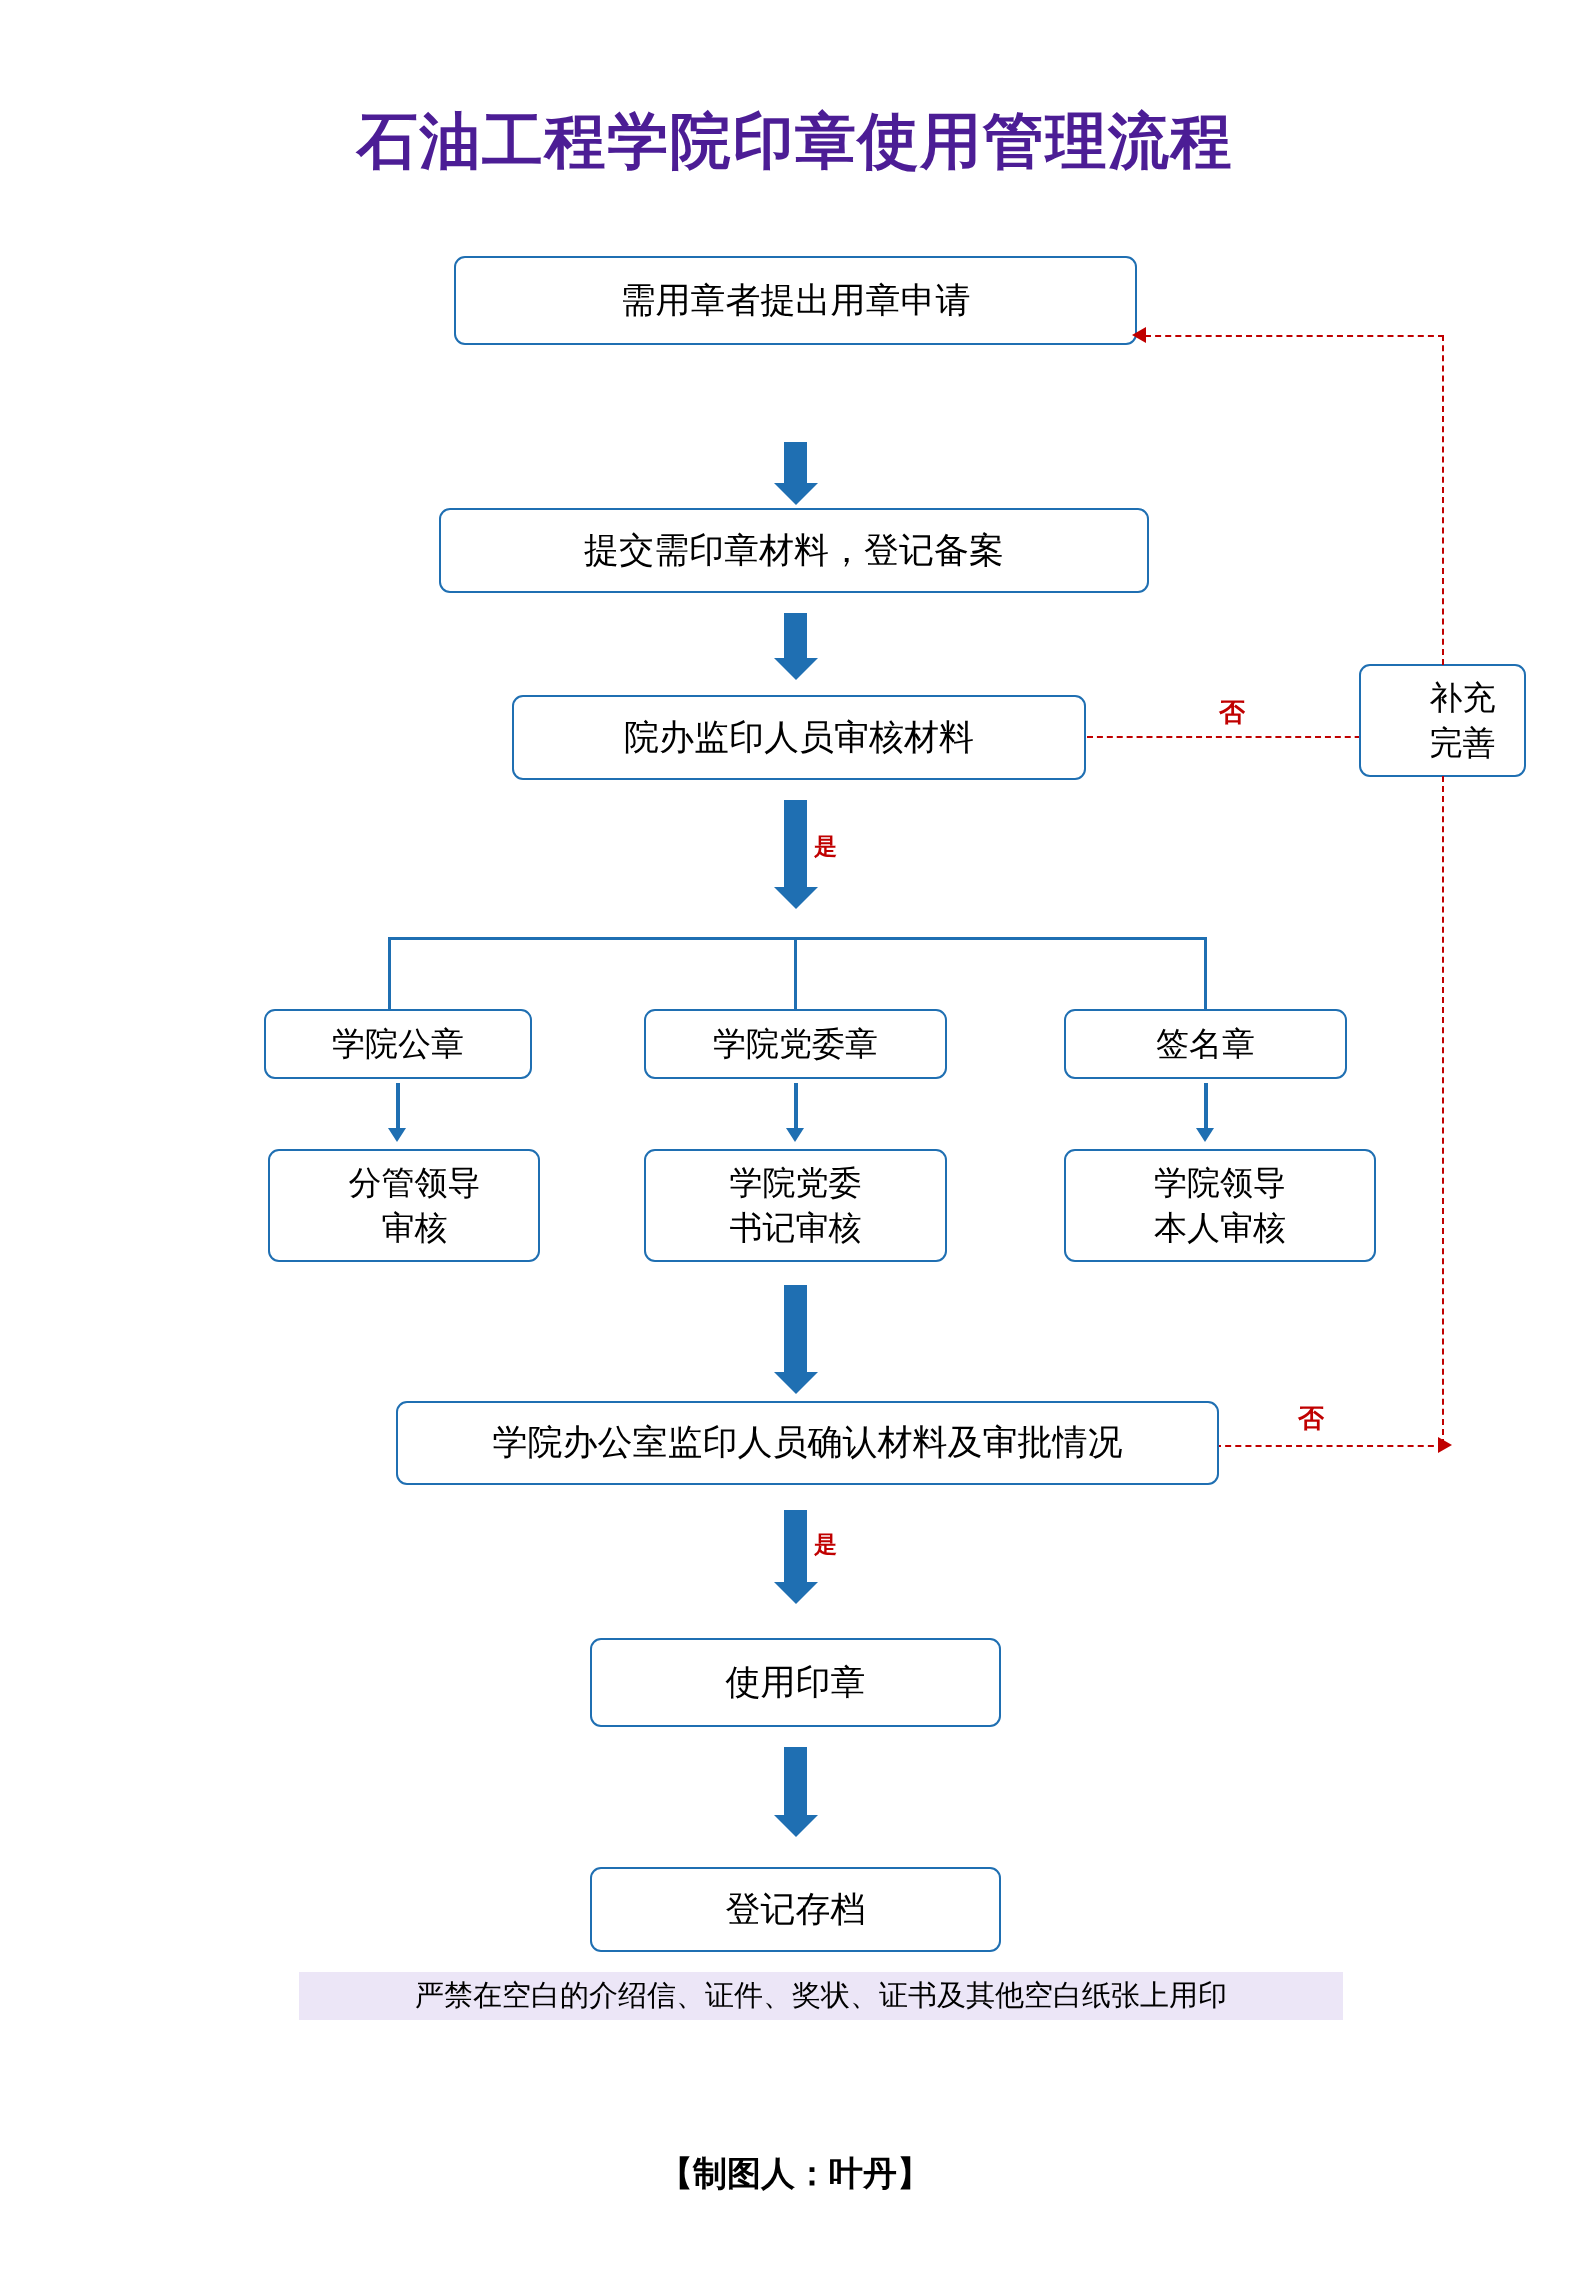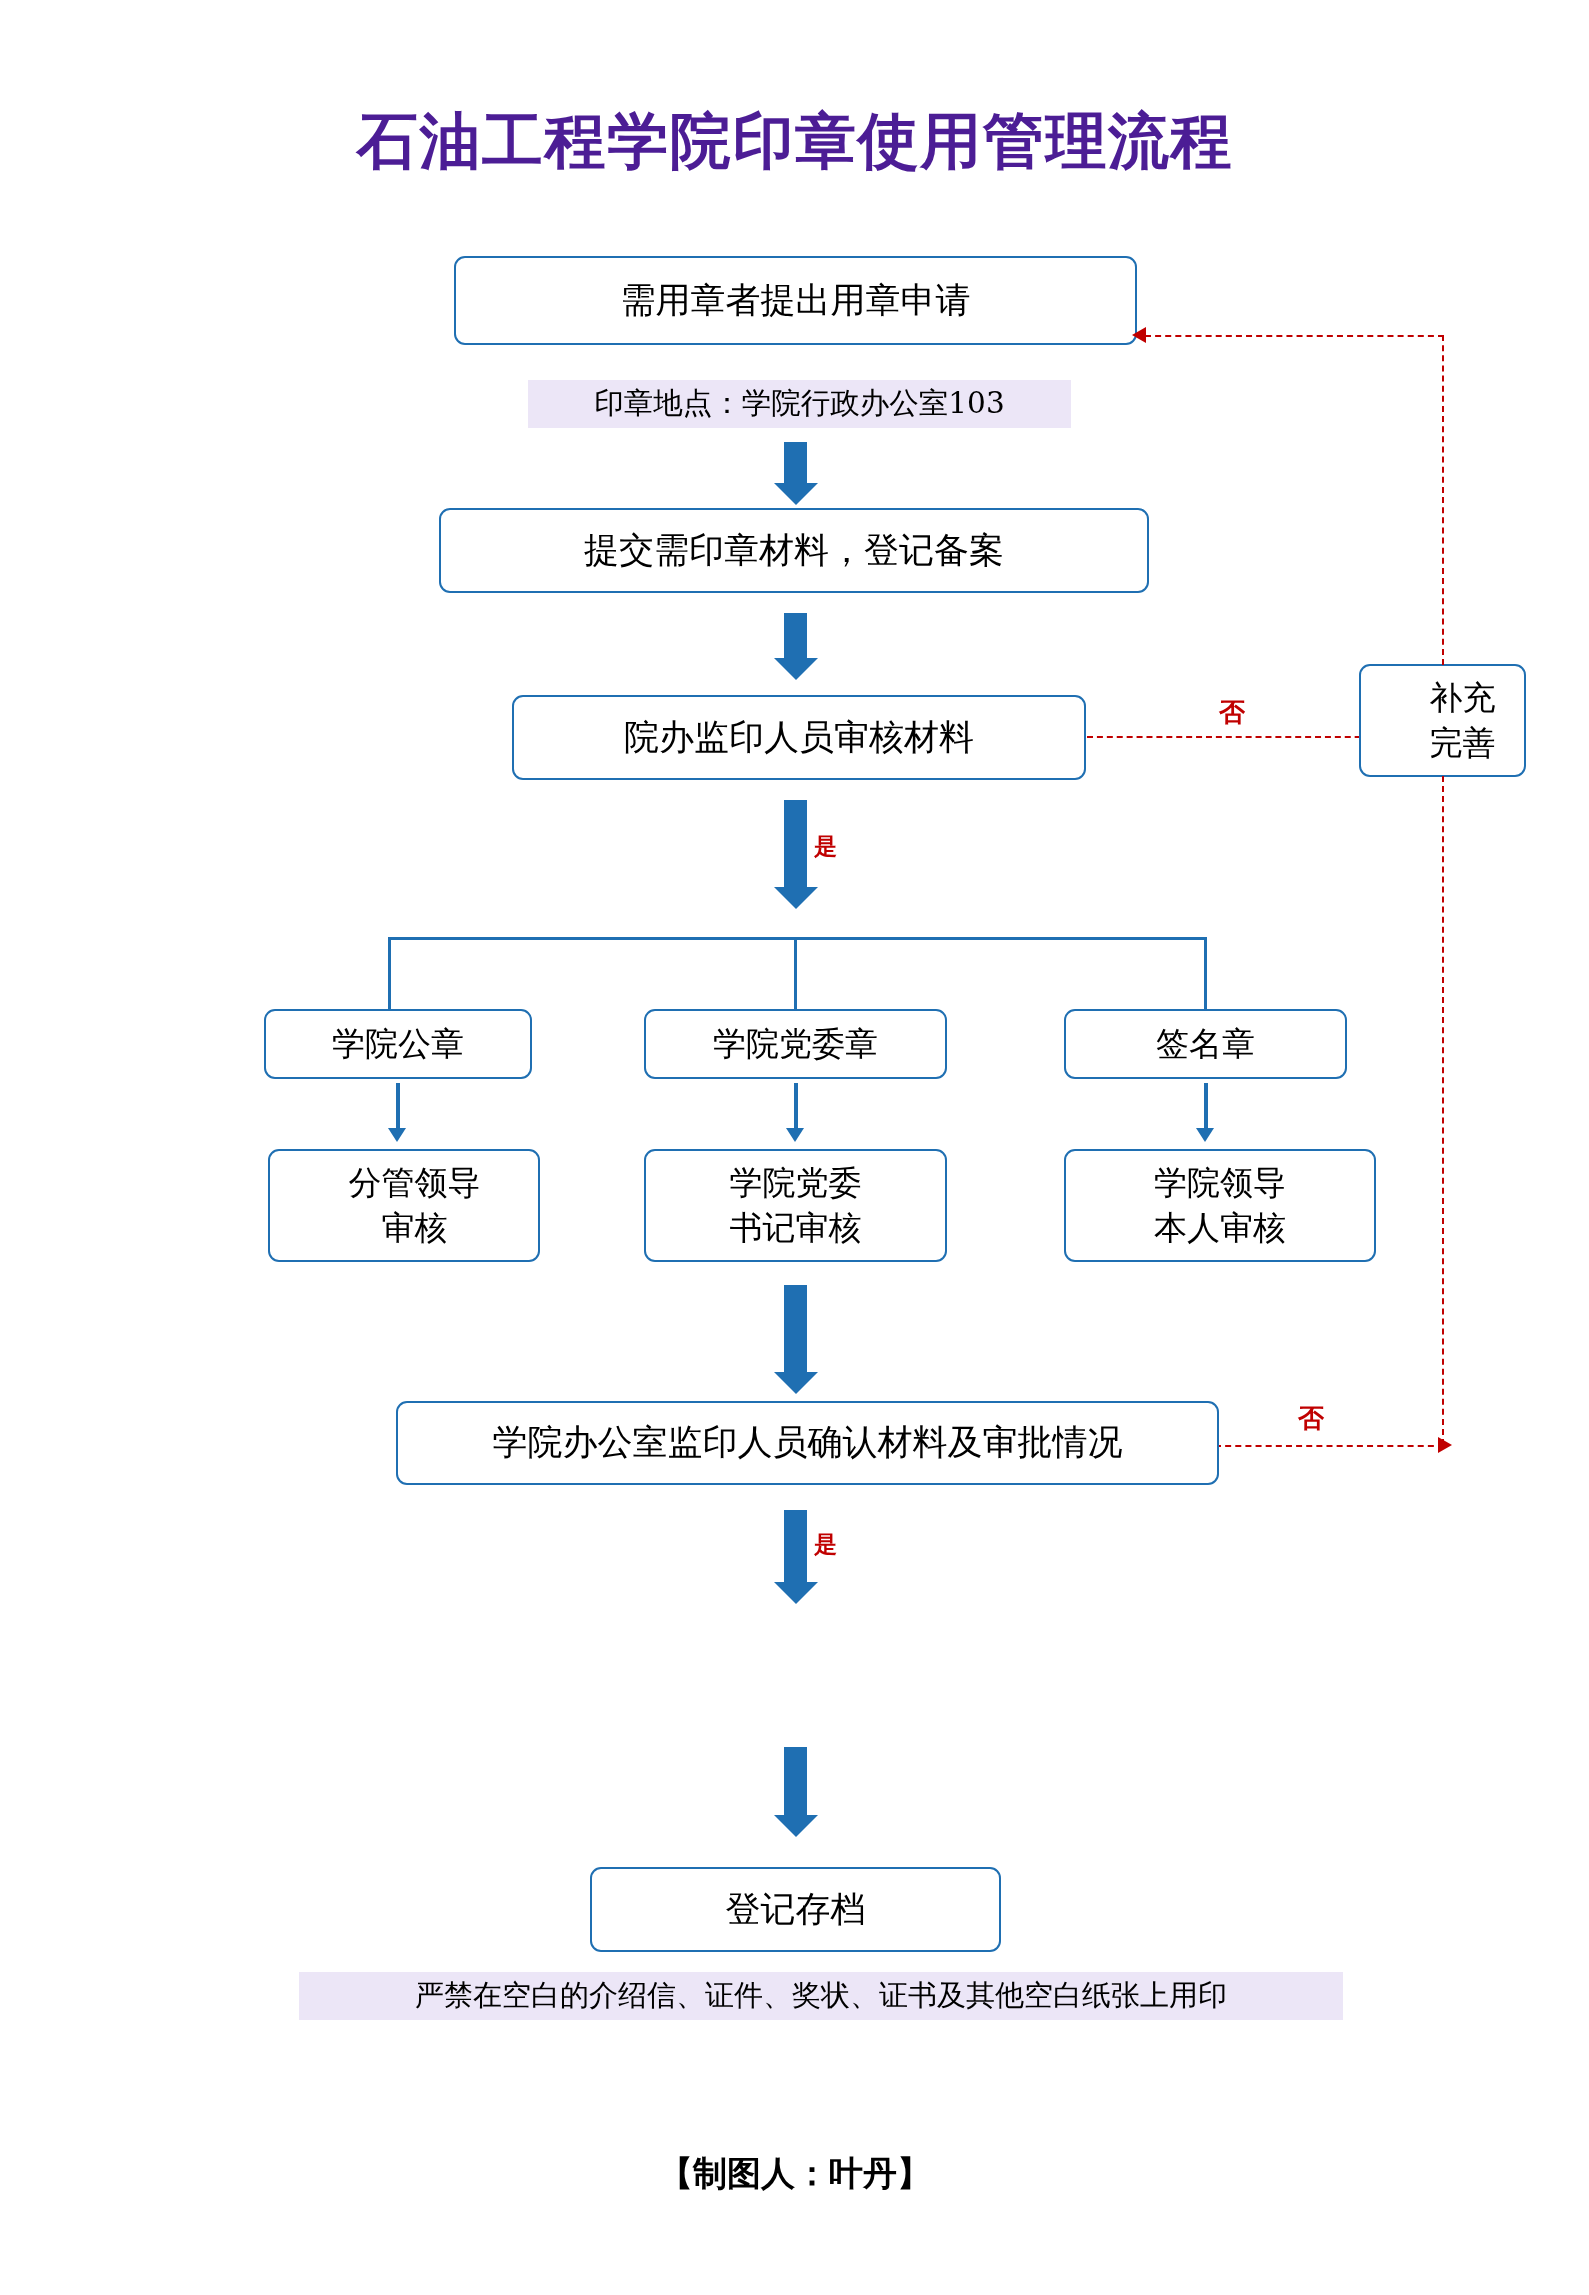--- a/index.html
+++ b/index.html
@@ -137,23 +137,20 @@
 <body>
 
 <div class="page">
 
   <div class="title">石油工程学院印章使用管理流程</div>
 
   <div class="box" style="left:454px;top:256px;width:683px;height:89px;font-size:35px;">
     <span>需用章者提出用章申请</span>
   </div>
 
-  <div class="note" style="left:528px;top:380px;width:543px;height:48px;font-size:29.5px;">
-    <span>印章地点：学院行政办公室103</span>
-  </div>
 
   <div class="arrow-v" style="left:784px;top:442px;height:43px;"></div>
 
   <div class="box" style="left:439px;top:508px;width:710px;height:85px;font-size:35px;">
     <span>提交需印章材料，登记备案</span>
   </div>
 
   <div class="arrow-v" style="left:784px;top:613px;height:47px;"></div>
 
   <div class="box" style="left:512px;top:695px;width:574px;height:85px;font-size:35px;">
@@ -215,20 +212,23 @@
 
   <div class="arrow-v" style="left:784px;top:1285px;height:89px;"></div>
 
   <div class="box" style="left:396px;top:1401px;width:823px;height:84px;font-size:35px;justify-content:flex-end;">
     <span>学院办公室监印人员确认材料及审批情况</span>
   </div>
 
   <div class="arrow-v" style="left:784px;top:1510px;height:74px;"></div>
   <div class="lbl-yes" style="left:814px;top:1529px;">是</div>
 
+  <div class="box" style="left:590px;top:1638px;width:411px;height:89px;font-size:35px;">
+    <span>使用印章</span>
+  </div>
 
   <div class="arrow-v" style="left:784px;top:1747px;height:70px;"></div>
 
   <div class="box" style="left:590px;top:1867px;width:411px;height:85px;font-size:35px;">
     <span>登记存档</span>
   </div>
 
   <div class="note" style="left:299px;top:1972px;width:1044px;height:48px;font-size:29px;">
     <span>严禁在空白的介绍信、证件、奖状、证书及其他空白纸张上用印</span>
   </div>

